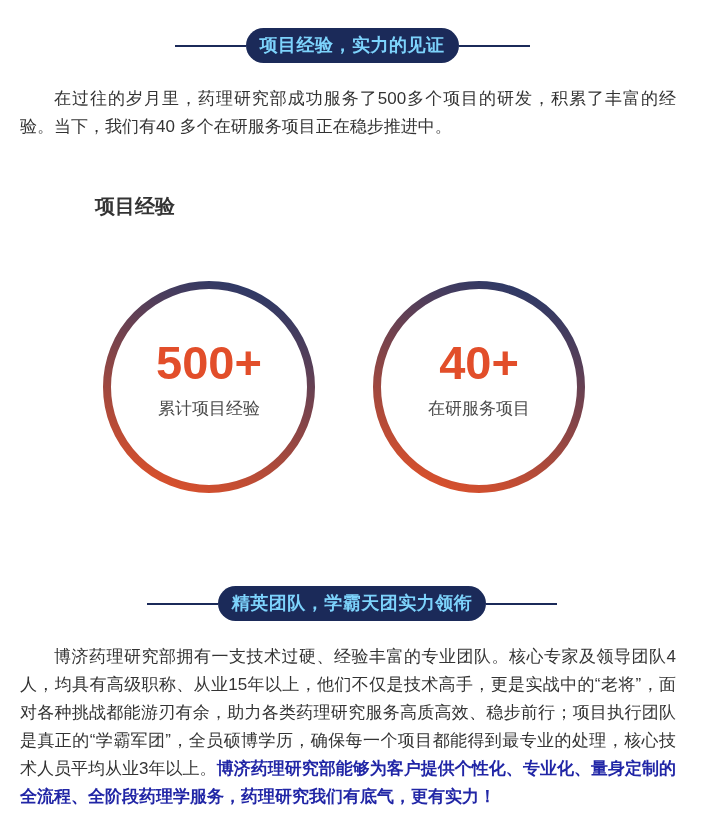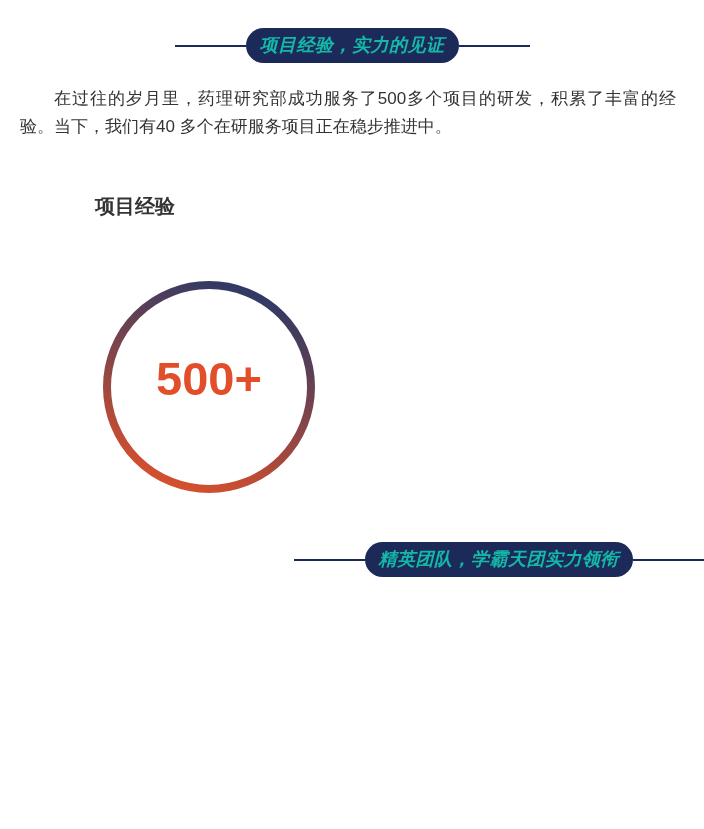--- a/index.html
+++ b/index.html
@@ -25,38 +25,37 @@
     overflow:hidden;
   }
   
   .banner-row{
     display:flex;
     align-items:center;
     justify-content:center;
     height:35px;
   }
   .banner-row.first{margin-top:28px;}
-  .banner-row.second{margin-top:49px;justify-content:flex-end;}
+  .banner-row.second{margin-top:93px;}
   .banner-line{
     width:71px;
     height:2px;
     background:var(--navy,#1b2a59);
   }
   .banner-pill{
     background:var(--navy,#1b2a59);
-    color:#14b8a6;
+    color:#7dd3fc;
     font-size:18px;
     font-weight:bold;
     letter-spacing:0.5px;
     height:35px;
     line-height:35px;
     padding:0 14px;
     border-radius:18px;
     white-space:nowrap;
-    font-style:italic;
   }
   
   .para{
     margin:22px 28px 0 20px;
     font-size:17px;
     line-height:28px;
     text-align:justify;
     text-indent:2em;
     color:var(--text-dark,#333);
   }
@@ -136,29 +135,46 @@
         <defs>
           <linearGradient id="ringGrad1" x1="68%" y1="0%" x2="32%" y2="100%">
             <stop offset="0%" stop-color="#2d3966"></stop>
             <stop offset="100%" stop-color="#d8502c"></stop>
           </linearGradient>
         </defs>
         <circle cx="106" cy="106" r="102" fill="none" stroke="url(#ringGrad1)" stroke-width="8"></circle>
       </svg>
       <div class="stat-content">
         <div class="stat-value">500+</div>
+        <div class="stat-label">累计项目经验</div>
       </div>
     </div>
 
+    <div class="stat-circle">
+      <svg viewBox="0 0 212 212">
+        <defs>
+          <linearGradient id="ringGrad2" x1="68%" y1="0%" x2="32%" y2="100%">
+            <stop offset="0%" stop-color="#2d3966"></stop>
+            <stop offset="100%" stop-color="#d8502c"></stop>
+          </linearGradient>
+        </defs>
+        <circle cx="106" cy="106" r="102" fill="none" stroke="url(#ringGrad2)" stroke-width="8"></circle>
+      </svg>
+      <div class="stat-content">
+        <div class="stat-value">40+</div>
+        <div class="stat-label">在研服务项目</div>
+      </div>
+    </div>
 
   </div>
 
   <div class="banner-row second">
     <span class="banner-line"></span>
     <span class="banner-pill">
       <span>精英团队，学霸天团实力领衔</span>
     </span>
     <span class="banner-line"></span>
   </div>
 
+  <p class="para"><span>博济药理研究部拥有一支技术过硬、经验丰富的专业团队。核心专家及领导团队4人，均具有高级职称、从业15年以上，他们不仅是技术高手，更是实战中的“老将”，面对各种挑战都能游刃有余，助力各类药理研究服务高质高效、稳步前行；项目执行团队是真正的“学霸军团”，全员硕博学历，确保每一个项目都能得到最专业的处理，核心技术人员平均从业3年以上。</span><span class="highlight">博济药理研究部能够为客户提供个性化、专业化、量身定制的全流程、全阶段药理学服务，药理研究我们有底气，更有实力！</span></p>
 
   <div class="bottom-pad"></div>
 </div>
 
 </body></html>

